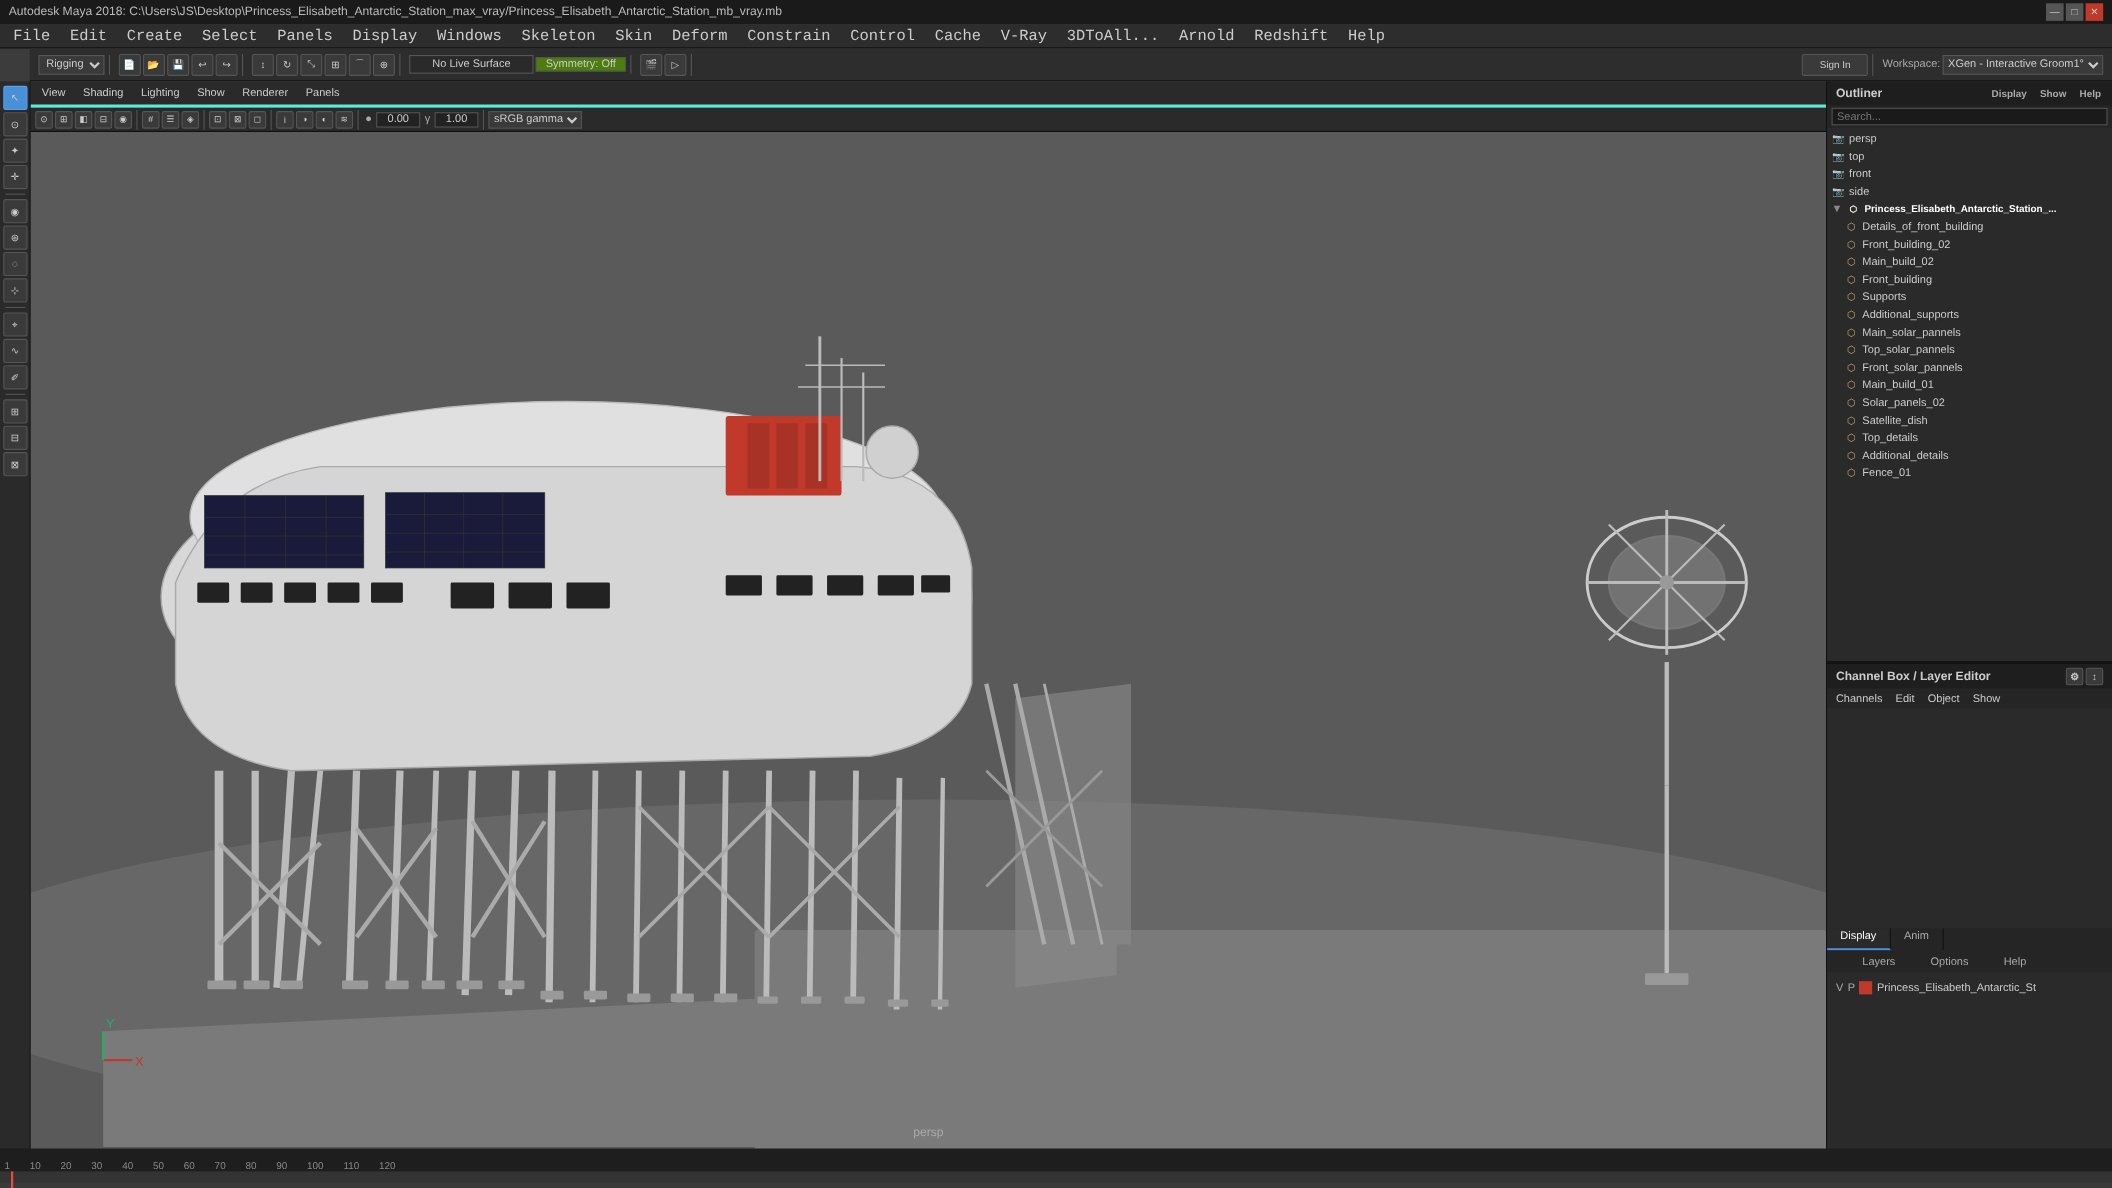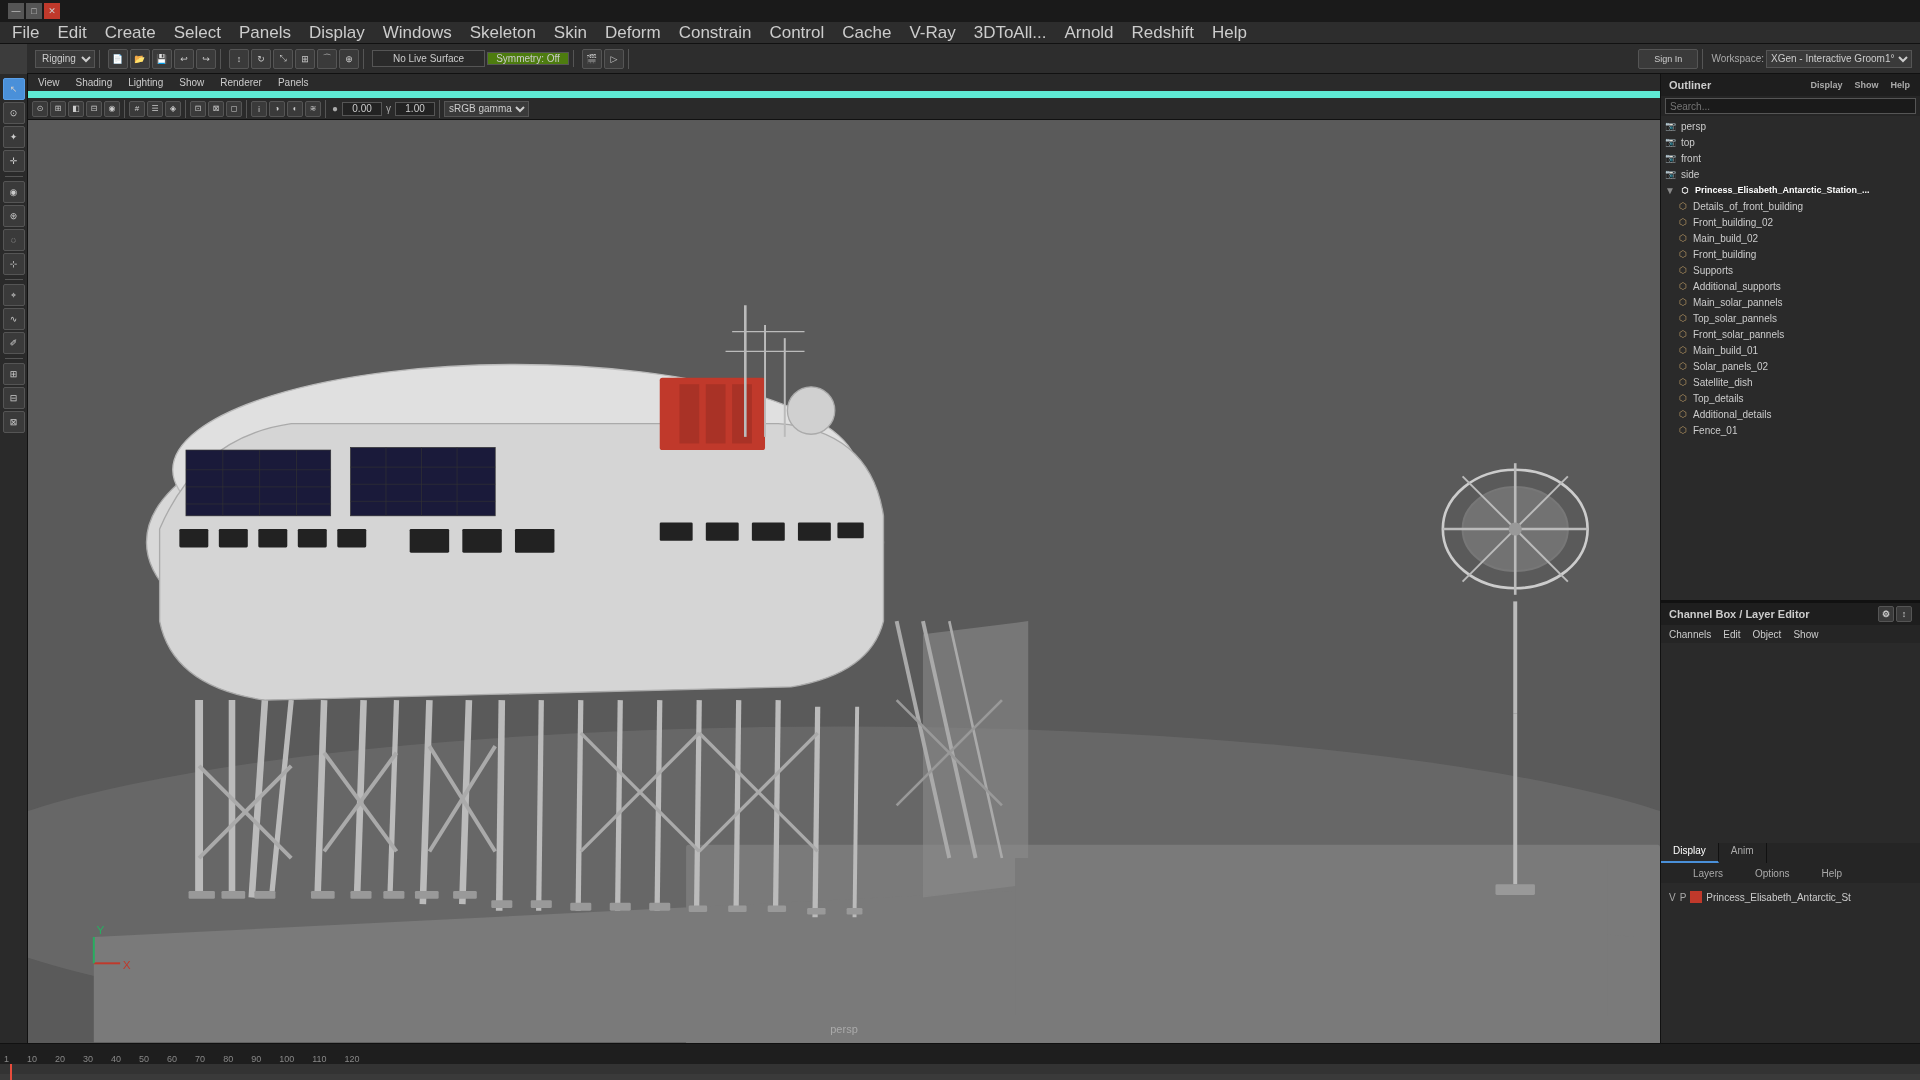--- a/index.html
+++ b/index.html
@@ -11,21 +11,21 @@
     }
     #titlebar .title { font-size: 11px; color: #bbb; }
     #titlebar .win-controls { display: flex; gap: 2px; }
     #titlebar .win-btn { width: 16px; height: 16px; background: #555; font-size: 9px; display: flex; align-items: center; justify-content: center; color: #ccc; cursor: pointer; }
     #titlebar .win-btn.close { background: #c0392b; }
 
     
     #menubar {
       height: 22px; background: #2d2d2d; display: flex; align-items: center; padding: 0 4px; gap: 2px; border-bottom: 1px solid #111;
     }
-    .menu-item { padding: 2px 8px; color: #ccc; cursor: pointer; font-size: 17px; border-radius: 2px; }
+    .menu-item { padding: 2px 8px; color: #ccc; cursor: pointer; font-size: 14px; border-radius: 2px; font-family: Liberation Mono, monospace; }
 
     
     #main-toolbar {
       height: 30px; background: #2d2d2d; display: flex; align-items: center; padding: 0 4px; gap: 4px; border-bottom: 1px solid #111; margin-left: 27px;
     }
     .toolbar-group { display: flex; align-items: center; gap: 2px; padding: 0 4px; border-right: 1px solid #555; }
     .toolbar-group:last-child { border-right: none; }
     .tb-btn { width: 20px; height: 20px; background: #3a3a3a; border: 1px solid #555; border-radius: 2px; cursor: pointer; display: flex; align-items: center; justify-content: center; font-size: 9px; color: #ccc; }
     .tb-select { height: 18px; background: #3a3a3a; border: 1px solid #555; color: #ccc; font-size: 10px; padding: 0 2px; }
     .tb-divider { width: 1px; height: 18px; background: #555; margin: 0 2px; }
@@ -37,21 +37,21 @@
     }
     .lt-btn { width: 22px; height: 22px; background: #3a3a3a; border: 1px solid #555; border-radius: 2px; cursor: pointer; display: flex; align-items: center; justify-content: center; font-size: 9px; color: #ccc; }
     .lt-btn.active { background: #4a90d9; border-color: #5aa0e9; }
     .lt-separator { width: 18px; height: 1px; background: #555; margin: 2px 0; }
 
     
     #viewport-area { flex: 1; display: flex; flex-direction: column; background: #444; }
 
     
     #viewport-toolbar {
-      height: 24px; background: #2a2a2a; display: flex; align-items: center; padding: 0 4px; gap: 4px; border-bottom: 7px solid #5eead4;
+      height: 24px; background: #2a2a2a; display: flex; align-items: center; padding: 0 4px; gap: 4px; border-bottom: 3px solid #5eead4;
     }
     .vt-btn { padding: 1px 6px; background: transparent; border: none; color: #ccc; cursor: pointer; font-size: 10px; }
 
     
     #viewport-toolbar2 {
       height: 22px; background: #2a2a2a; display: flex; align-items: center; padding: 0 4px; gap: 2px; border-bottom: 1px solid #111;
     }
     .vt2-btn { width: 16px; height: 16px; background: #3a3a3a; border: 1px solid #555; border-radius: 2px; cursor: pointer; display: flex; align-items: center; justify-content: center; font-size: 8px; color: #ccc; }
     .vt2-input { width: 40px; height: 14px; background: #222; border: 1px solid #555; color: #ccc; font-size: 10px; text-align: center; }
     .vt2-label { font-size: 10px; color: #aaa; padding: 0 2px; }
@@ -123,20 +123,21 @@
 
     .workspace-label { font-size: 10px; color: #aaa; }
     .workspace-select { height: 18px; background: #3a3a3a; border: 1px solid #555; color: #ccc; font-size: 10px; }
 
     .outliner-btn { font-size: 9px; color: #aaa; cursor: pointer; padding: 0 2px; }
   </style>
 </head>
 <body>
 
 <div id="titlebar">
+  <span class="title">Autodesk Maya 2018: C:\Users\JS\Desktop\Princess_Elisabeth_Antarctic_Station_max_vray/Princess_Elisabeth_Antarctic_Station_mb_vray.mb</span>
   <div class="win-controls">
     <div class="win-btn">—</div>
     <div class="win-btn">□</div>
     <div class="win-btn close">✕</div>
   </div>
 </div>
 
 <div id="menubar">
   <span class="menu-item">File</span>
   <span class="menu-item">Edit</span>

